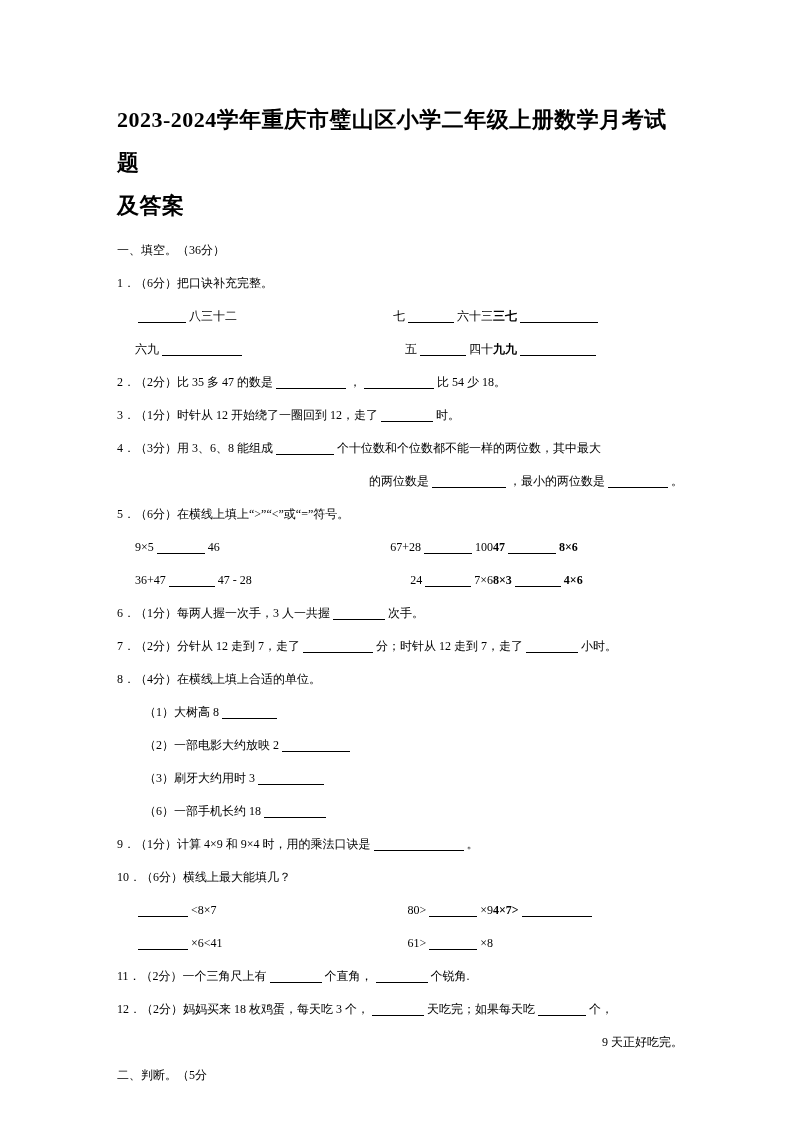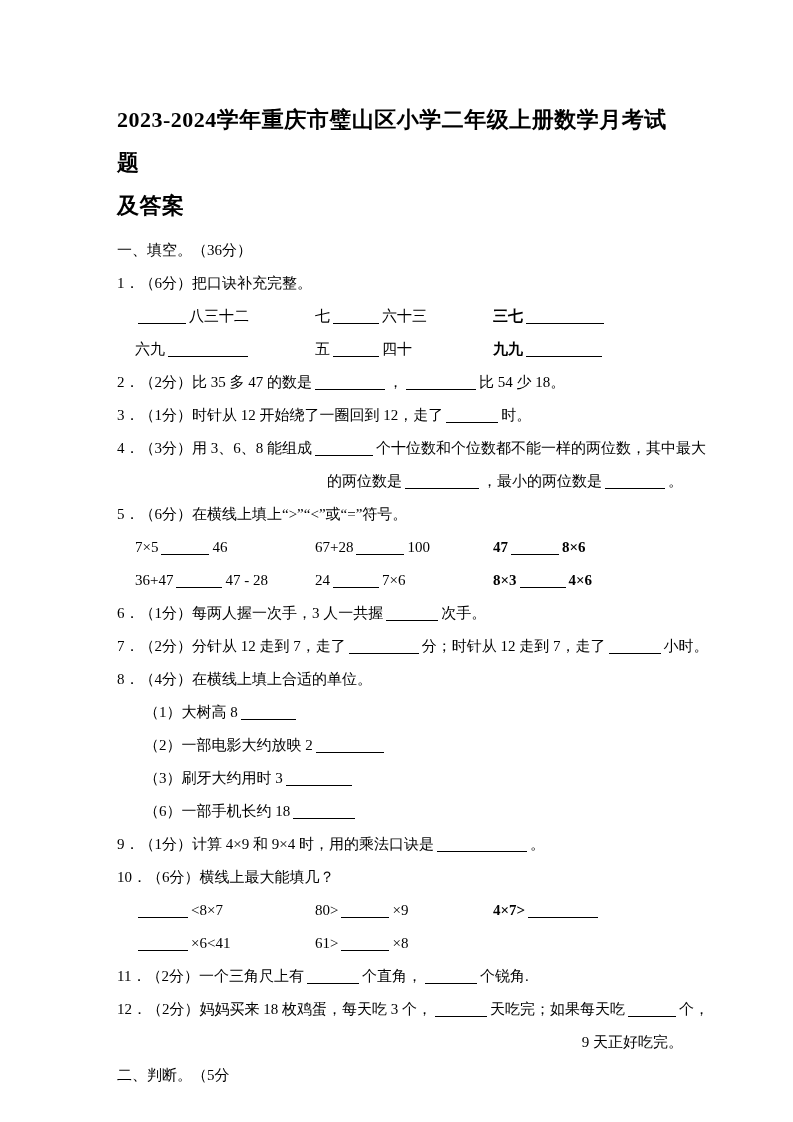--- a/index.html
+++ b/index.html
@@ -22,35 +22,35 @@
     background: #ffffff;
   }
   .title-line {
     font-size: 22px;
     font-weight: bold;
     line-height: 43px;
     letter-spacing: 0.5px;
   }
   .doc-body {
     margin-top: 7px;
-    font-size: 15px;
+    font-size: 12px;
   }
   .line {
     line-height: 33px;
     white-space: nowrap;
   }
   .line.indent1 { padding-left: 18px; text-align: right; }
   .line.indent2 { padding-left: 27px; }
   .cols {
     display: flex;
     padding-left: 18px;
   }
   .col { white-space: nowrap; }
   .col:nth-child(1) { width: 180px; }
-  .col:nth-child(2) { width: 178px; }
+  .col:nth-child(2) { width: 178px; text-align: right; }
   .col:nth-child(3) { flex: 1; font-weight: bold; }
   .blank {
     display: inline-block;
     border-bottom: 1px solid #000;
     height: 14px;
     vertical-align: -3px;
     margin: 0 3px;
   }
 </style>
 </head>
@@ -71,21 +71,21 @@
         <div class="col"><span>六九</span><span class="blank" style="width: 80px;"></span></div>
         <div class="col"><span>五</span><span class="blank" style="width: 46px;"></span><span>四十</span></div>
         <div class="col"><span>九九</span><span class="blank" style="width: 76px;"></span></div>
       </div>
       <div class="line"><span>2．（2分）比 35 多 47 的数是</span><span class="blank" style="width: 70px;"></span><span>，</span><span class="blank" style="width: 70px;"></span><span>比 54 少 18。</span></div>
       <div class="line"><span>3．（1分）时针从 12 开始绕了一圈回到 12，走了</span><span class="blank" style="width: 52px;"></span><span>时。</span></div>
       <div class="line"><span>4．（3分）用 3、6、8 能组成</span><span class="blank" style="width: 58px;"></span><span>个十位数和个位数都不能一样的两位数，其中最大</span></div>
       <div class="line indent1"><span>的两位数是</span><span class="blank" style="width: 74px;"></span><span>，最小的两位数是</span><span class="blank" style="width: 60px;"></span><span>。</span></div>
       <div class="line"><span>5．（6分）在横线上填上“&gt;”“&lt;”或“=”符号。</span></div>
       <div class="line cols">
-        <div class="col"><span>7×5</span><span class="blank" style="width: 48px;"></span><span>46</span></div>
+        <div class="col"><span>9×5</span><span class="blank" style="width: 48px;"></span><span>46</span></div>
         <div class="col"><span>67+28</span><span class="blank" style="width: 48px;"></span><span>100</span></div>
         <div class="col"><span>47</span><span class="blank" style="width: 48px;"></span><span>8×6</span></div>
       </div>
       <div class="line cols">
         <div class="col"><span>36+47</span><span class="blank" style="width: 46px;"></span><span>47 - 28</span></div>
         <div class="col"><span>24</span><span class="blank" style="width: 46px;"></span><span>7×6</span></div>
         <div class="col"><span>8×3</span><span class="blank" style="width: 46px;"></span><span>4×6</span></div>
       </div>
       <div class="line"><span>6．（1分）每两人握一次手，3 人一共握</span><span class="blank" style="width: 52px;"></span><span>次手。</span></div>
       <div class="line"><span>7．（2分）分针从 12 走到 7，走了</span><span class="blank" style="width: 70px;"></span><span>分；时针从 12 走到 7，走了</span><span class="blank" style="width: 52px;"></span><span>小时。</span></div>

